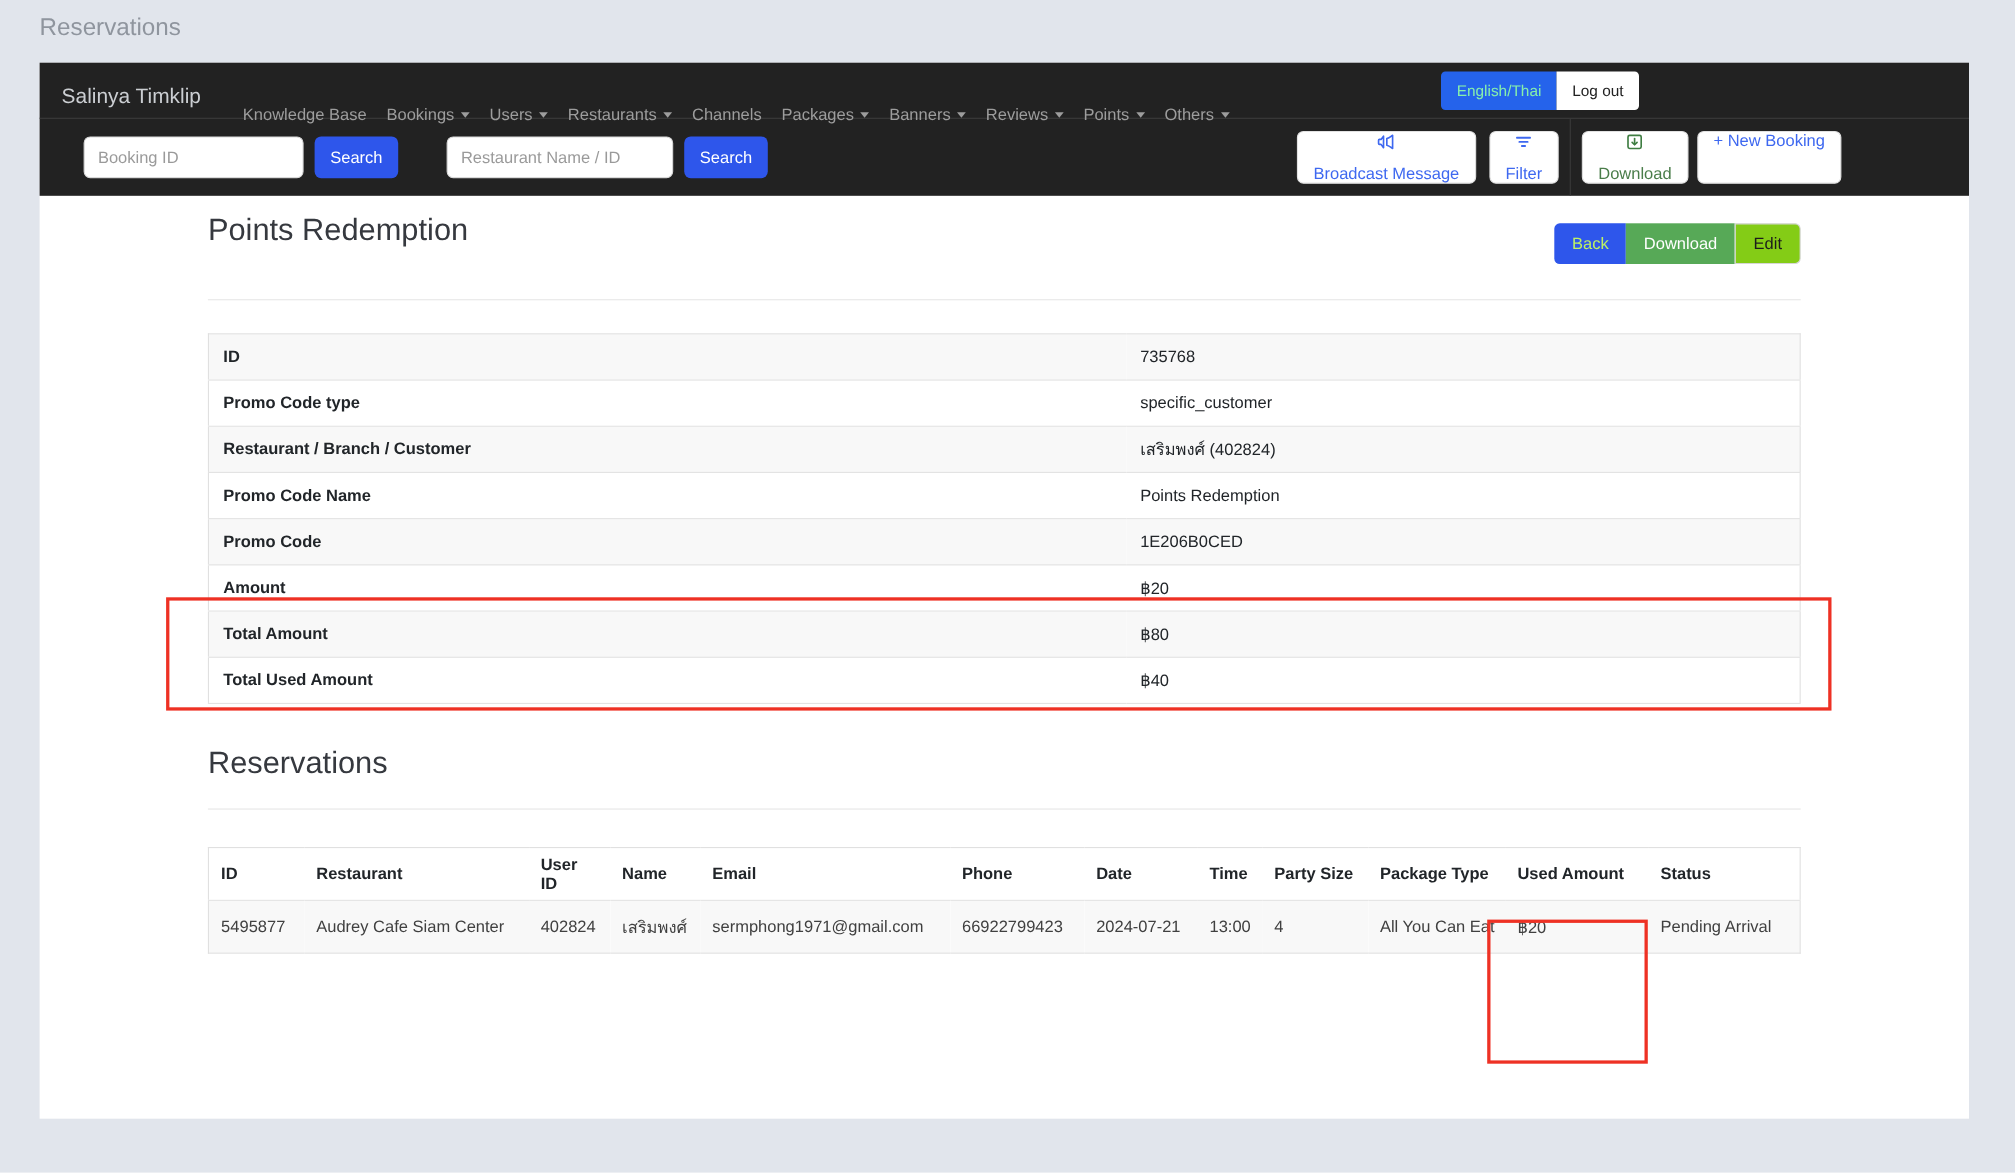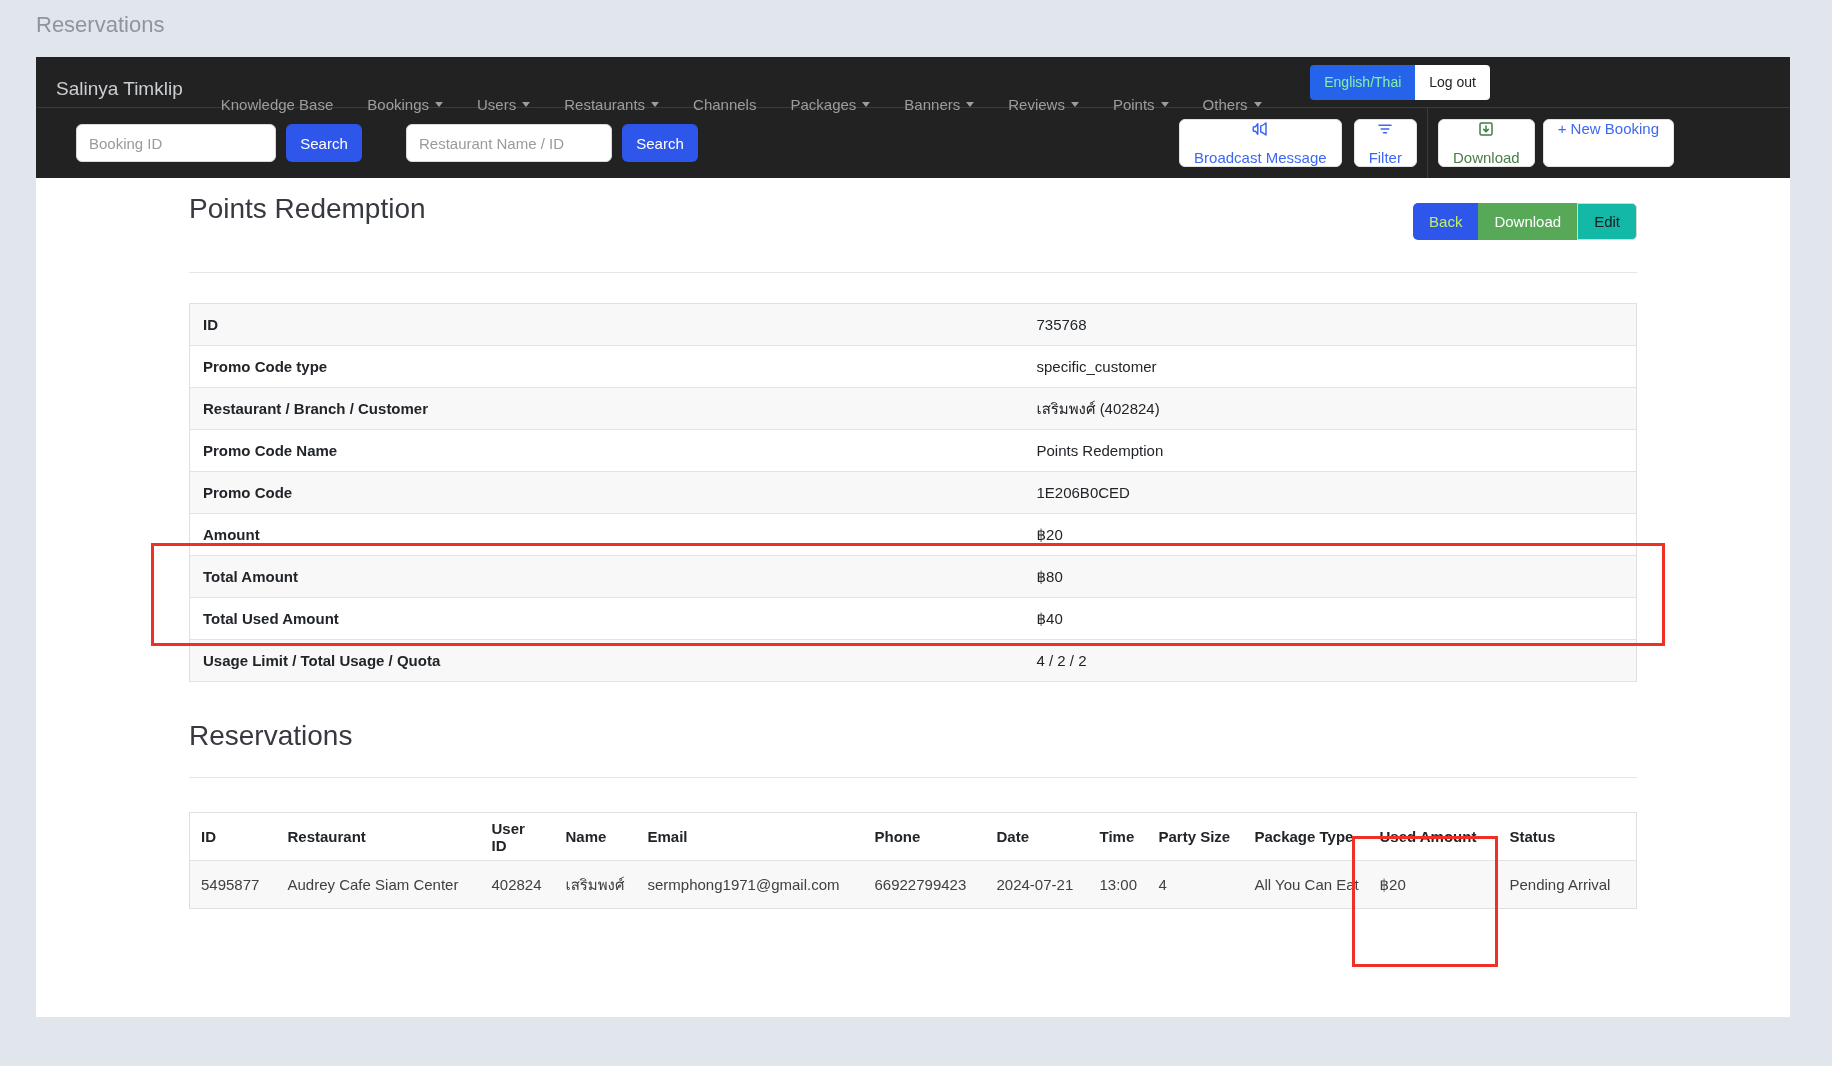--- a/index.html
+++ b/index.html
@@ -25,21 +25,21 @@
   }
 
   
   .navbar {
     height: 51px; background: #222222;
     display: flex; align-items: center;
     padding-left: 20px;
     border-bottom: 1px solid #3b3b3b;
   }
   .brand { color: #cbced2; font-size: 19px; margin-right: 38px; white-space: nowrap; cursor: pointer; margin-top: 13px; }
-  .nav-items { display: flex; align-items: center; gap: 34px; list-style: none; margin-top: 45px; }
+  .nav-items { display: flex; align-items: center; gap: 18px; list-style: none; margin-top: 45px; }
   .nav-item { color: #9d9d9d; font-size: 15px; white-space: nowrap; cursor: pointer; display:flex; align-items:center; }
   .caret {
     display:inline-block; width:0; height:0; margin-left:6px;
     border-left:4px solid transparent; border-right:4px solid transparent;
     border-top:5px solid #9d9d9d;
   }
   .nav-right { margin-left: auto; margin-right: 300px; display: flex; }
   .btn-lang {
     background: #2563eb; color: #86efac; font-size: 14px;
     border: none; padding: 0 14px; height: 35px;
@@ -88,21 +88,21 @@
   
   .content { padding: 0 153px; }
   .content-header { display: flex; margin-top: 14px; }
   h1.detail-title, h2.res-title { font-size: 28px; line-height: 34px; font-weight: 500; color: #36393f; }
   .actions { margin-left: auto; margin-top: 11px; display: flex; height: 37px; }
   .actions button {
     border: none; font-size: 15px; padding: 0 16px; cursor: pointer; font-family: inherit;
   }
   .btn-back { background: #2e56eb; color: #bef264; border-radius: 5px 0 0 5px; }
   .btn-download-grp { background: #57a957; color: #fff; }
-  .btn-edit { background: #14b8a6; color: #1c1c1c; border: 1px solid #d6d6d6 !important; border-radius: 0 5px 5px 0; }
+  .btn-edit { background: #84cc16; color: #1c1c1c; border: 1px solid #d6d6d6 !important; border-radius: 0 5px 5px 0; }
 
   .hr1 { border: none; border-top: 1px solid #e6e6e6; margin-top: 32px; }
   .hr2 { border: none; border-top: 1px solid #e6e6e6; margin-top: 24px; }
 
   table { border-collapse: collapse; width: 100%; font-size: 15px; }
 
   .detail-table { margin-top: 30px; border: 1px solid #e0e0e0; }
   .detail-table tr { border-bottom: 1px solid #e3e3e3; }
   .detail-table tr:nth-child(odd) { background: #f8f8f8; }
   .detail-table td { height: 42px; vertical-align: middle; padding: 0 13px; color: #212529; }
@@ -268,24 +268,20 @@
               <td>฿20</td>
             </tr>
           <tr>
               <td class="lbl">Total Amount</td>
               <td>฿80</td>
             </tr>
           <tr>
               <td class="lbl">Total Used Amount</td>
               <td>฿40</td>
             </tr>
-          <tr>
-              <td class="lbl">Usage Limit / Total Usage / Quota</td>
-              <td>4 / 2 / 2</td>
-            </tr>
         </tbody>
       </table>
 
       <h2 class="res-title">Reservations</h2>
 
       <hr class="hr2">
 
       <table class="res-table">
         <colgroup>
           <col style="width:87px">

